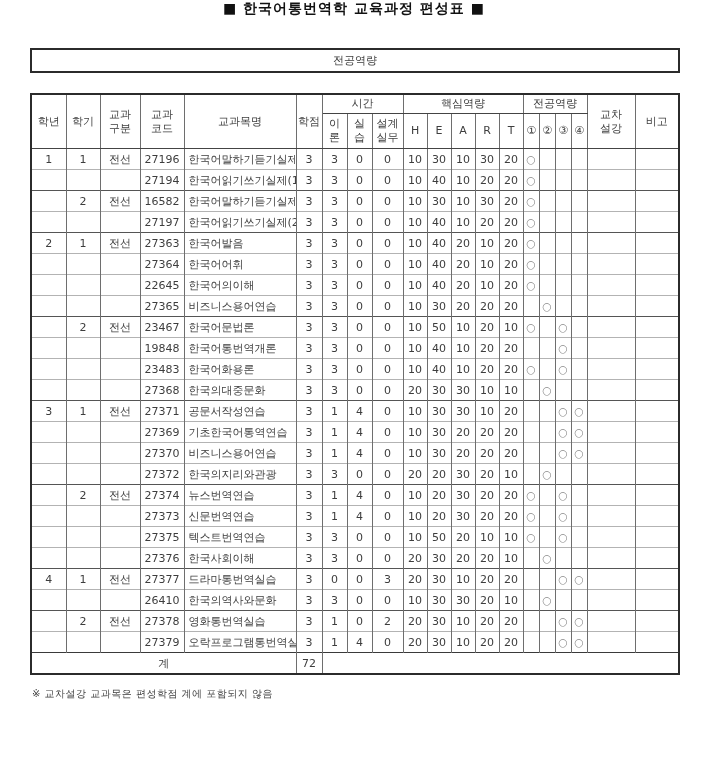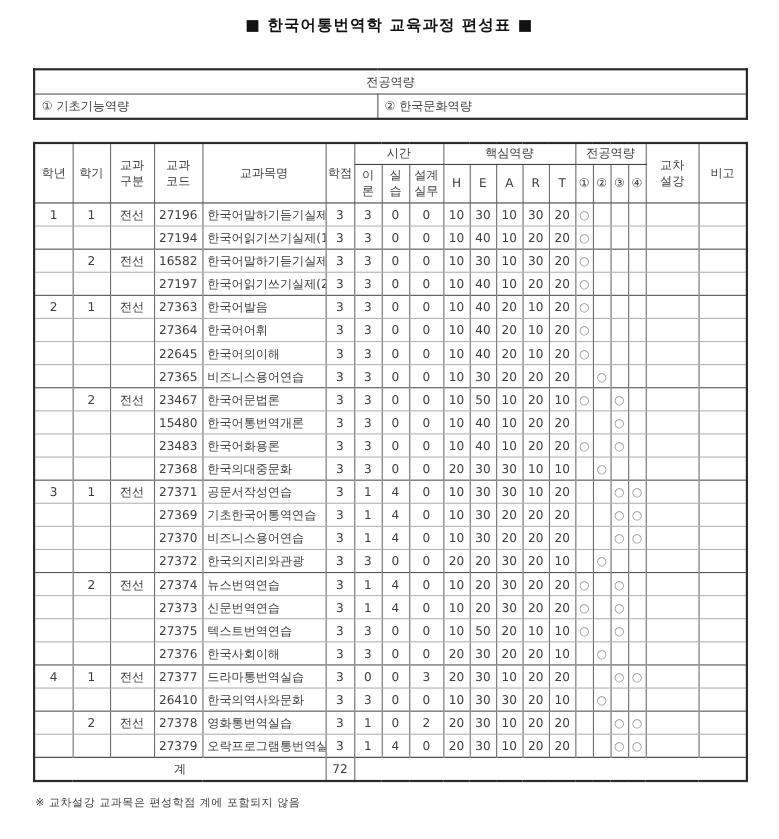--- a/index.html
+++ b/index.html
@@ -3,21 +3,21 @@
 <meta charset="utf-8">
 <style>
   html,body{margin:0;padding:0;background:#fff;}
   body{
     width:708px;height:763px;position:relative;
     font-family:"DejaVu Sans","Liberation Sans",sans-serif;
     color:#3d3d3d;-webkit-font-smoothing:antialiased;
   }
   .page-title{
     text-align:center;font-size:14px;font-weight:bold;color:#111;
-    padding-top:14px;letter-spacing:1px;
+    letter-spacing:1px;
   }
   
   .legend-table{
     border-collapse:collapse;table-layout:fixed;
     width:648px;margin:30px 0 0 30px;
   }
   .legend-table td{
     border:1px solid #555;font-size:11px;height:19px;
     padding:1px 6px;color:#3d3d3d;
   }
@@ -59,24 +59,20 @@
 <div class="page-title">■ 한국어통번역학 교육과정 편성표 ■</div>
 
 <table class="legend-table">
   <colgroup>
       <col style="width:312px">
       <col style="width:336px">
     </colgroup>
   <tbody>
       <tr>
     <td colspan="2" class="legend-head">전공역량</td>
-  </tr>
-  <tr>
-    <td>① 기초기능역량</td>
-    <td>② 한국문화역량</td>
   </tr>
 </tbody>
   </table>
 
 <table class="main-table">
   <colgroup>
     <col style="width:35px">
       <col style="width:34px">
       <col style="width:40px">
       <col style="width:44px">
@@ -328,21 +324,21 @@
         <td class="circ"></td>
         <td class="circ">○</td>
         <td class="circ"></td>
         <td></td>
         <td></td>
       </tr>
       <tr>
         <td></td>
         <td></td>
         <td></td>
-        <td>15480</td>
+        <td>19848</td>
         <td class="name">한국어통번역개론</td>
         <td>3</td>
         <td>3</td>
         <td>0</td>
         <td>0</td>
         <td>10</td>
         <td>40</td>
         <td>10</td>
         <td>20</td>
         <td>20</td>

